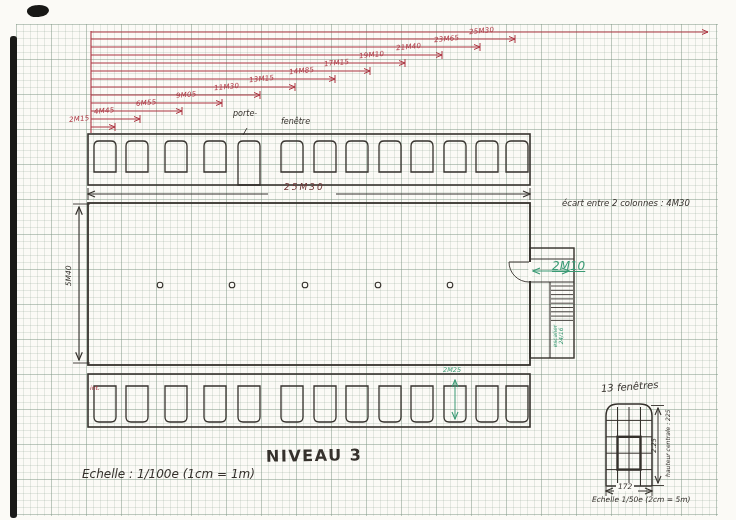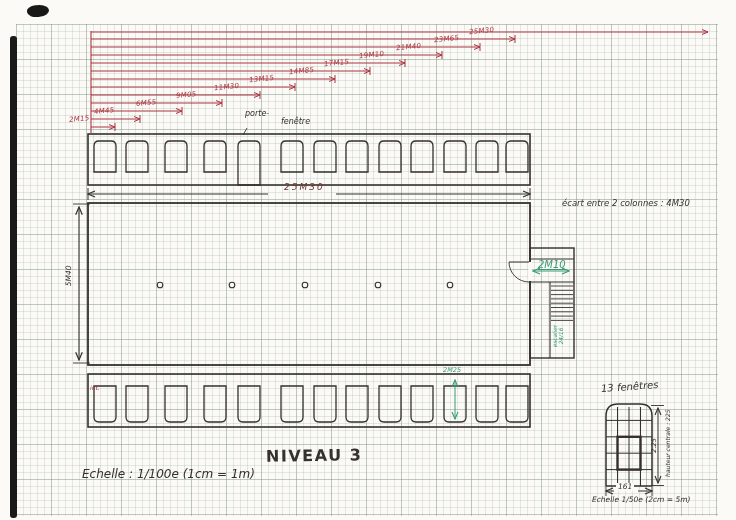--- a/index.html
+++ b/index.html
@@ -172,52 +172,52 @@
       <line x1="658" y1="408" x2="658" y2="483" stroke="#35312c" stroke-width="1" marker-start="url(#mi)" marker-end="url(#mi)"></line>
       <line x1="606" y1="487" x2="606" y2="496" stroke="#35312c" stroke-width="0.9"></line>
       <line x1="652" y1="487" x2="652" y2="496" stroke="#35312c" stroke-width="0.9"></line>
       <line x1="606" y1="491" x2="614" y2="491" stroke="#35312c" stroke-width="1" marker-start="url(#mi)"></line>
       <line x1="638" y1="491" x2="652" y2="491" stroke="#35312c" stroke-width="1" marker-end="url(#mi)"></line>
     </g>
   </svg>
 
   <div class="overlay">
     <div class="t hand" style="left:233px;top:110px;font-size:8px;">
-      <span style="display:block;margin-left:12px;">porte-</span>
+      <span style="display:block;">porte-</span>
       <span style="display:block;padding-left:48px;">fenêtre</span>
     </div>
 
     <div class="t hand" style="left:284px;top:183px;font-size:9px;color:var(--maroon);letter-spacing:2px;">25M30</div>
 
     <div class="t hand" style="left:553px;top:199px;font-size:8.5px;padding-left:9px;">écart entre 2 colonnes : 4M30</div>
 
     <div class="t hand rot" style="left:46px;top:272px;width:46px;font-size:7.5px;">5M40</div>
 
-    <div class="t hand" style="left:538px;top:260px;font-size:10px;color:var(--green);text-decoration:underline;">2M10</div>
+    <div class="t hand" style="left:552px;top:260px;font-size:12px;color:var(--green);text-decoration:underline;">2M10</div>
 
     <div class="t hand rot" style="left:534px;top:330px;width:48px;font-size:5.8px;color:var(--green);line-height:6px;">
       <span style="display:block;">escalier</span>
       <span style="display:block;">24/16</span>
     </div>
 
     <div class="t hand" style="left:90px;top:385px;font-size:6px;color:var(--red);">int.</div>
 
     <div class="t hand" style="left:443px;top:367px;font-size:6.5px;color:var(--green);text-align:center;">2M25</div>
 
     <div class="t hand" style="left:82px;top:440px;font-size:12px;margin-top:28px;">Echelle : 1/100e (1cm = 1m)</div>
 
     <div class="t" style="left:266px;top:448px;font-size:16px;font-weight:bold;letter-spacing:1.5px;transform:rotate(-1deg);">NIVEAU 3</div>
 
     <div class="t hand" style="left:601px;top:382px;font-size:10px;transform:rotate(-4deg);">13 fenêtres</div>
 
     <div class="t hand rot" style="left:636px;top:442px;width:36px;font-size:6.5px;">2.25</div>
 
     <div class="t hand rot" style="left:622px;top:440px;width:92px;font-size:6px;">hauteur centrale : 225</div>
 
-    <div class="t hand" style="left:616px;top:483px;font-size:7.5px;background:var(--paper);padding:0 2px;">161</div>
+    <div class="t hand" style="left:616px;top:483px;font-size:7.5px;background:var(--paper);padding:0 2px;">172</div>
 
     <div class="t hand" style="left:592px;top:496px;font-size:7.5px;">Echelle 1/50e (2cm = 5m)</div>
   <span class="fanlab" style="left: 469px; top: 27px;">25M30</span>
       <span class="fanlab" style="left: 434px; top: 35px;">23M65</span>
       <span class="fanlab" style="left: 396px; top: 43px;">21M40</span>
       <span class="fanlab" style="left: 359px; top: 51px;">19M10</span>
       <span class="fanlab" style="left: 324px; top: 59px;">17M15</span>
       <span class="fanlab" style="left: 289px; top: 67px;">14M85</span>
       <span class="fanlab" style="left: 249px; top: 75px;">13M15</span>
       <span class="fanlab" style="left: 214px; top: 83px;">11M30</span>

